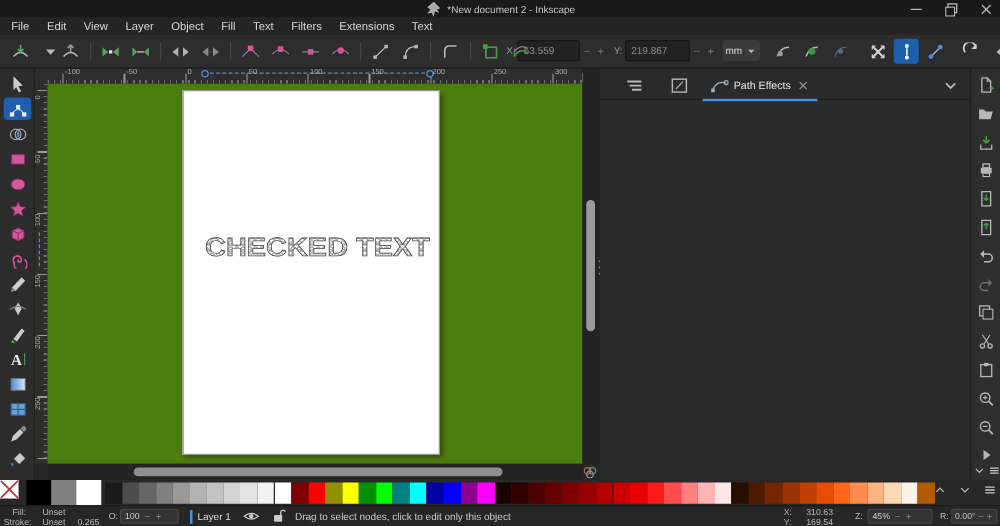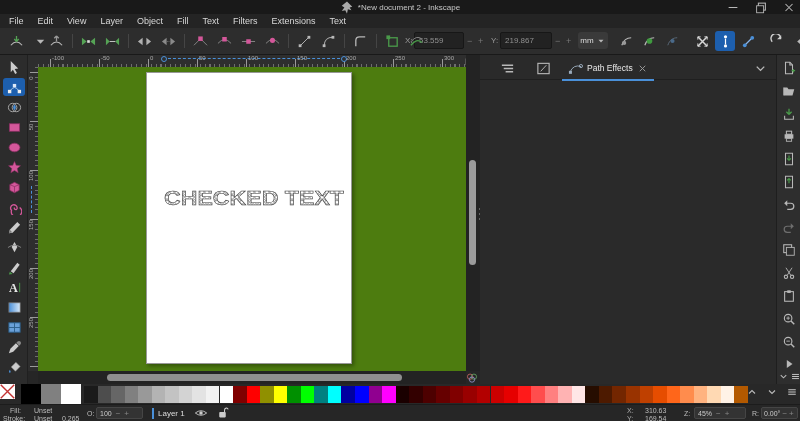--- a/index.html
+++ b/index.html
@@ -745,20 +745,21 @@
           <path d="M1.5 8Q8 2.8 14.5 8 8 13.2 1.5 8z" fill="none" stroke="#ccc"></path>
           <circle cx="8" cy="8" r="2" fill="#ccc"></circle>
         </svg>
       </span>
     <span class="sb" style="left:216px; top:1px; width:13px; height:13px">
         <svg width="13" height="13" viewBox="0 0 16 16">
           <rect x="4" y="7.5" width="8" height="6.5" rx="1" fill="#ccc"></rect>
           <path d="M10.5 7.5V4.8a2.3 2.3 0 014.5-.6" fill="none" stroke="#ccc" stroke-width="1.3"></path>
         </svg>
       </span>
+    <span class="sb" style="left:236px; top:4px; font-size:8px; color:#c8c8c8">Drag to select nodes, click to edit only this object</span>
     <span class="sb" style="left:627px; top:2px; color:#aaa">X:</span>
     <span class="sb" style="left:645px; top:2px">310.63</span>
     <span class="sb" style="left:627px; top:9.5px; color:#aaa">Y:</span>
     <span class="sb" style="left:645px; top:9.5px">169.54</span>
     <span class="sb" style="left:684px; top:5px">Z:</span>
     <div class="sb-box" style="left:694px; top:2px; width:52px; height:12px">
       <span>45%</span>
       <span class="sb-pm">−</span>
       <span class="sb-pm">+</span>
     </div>

